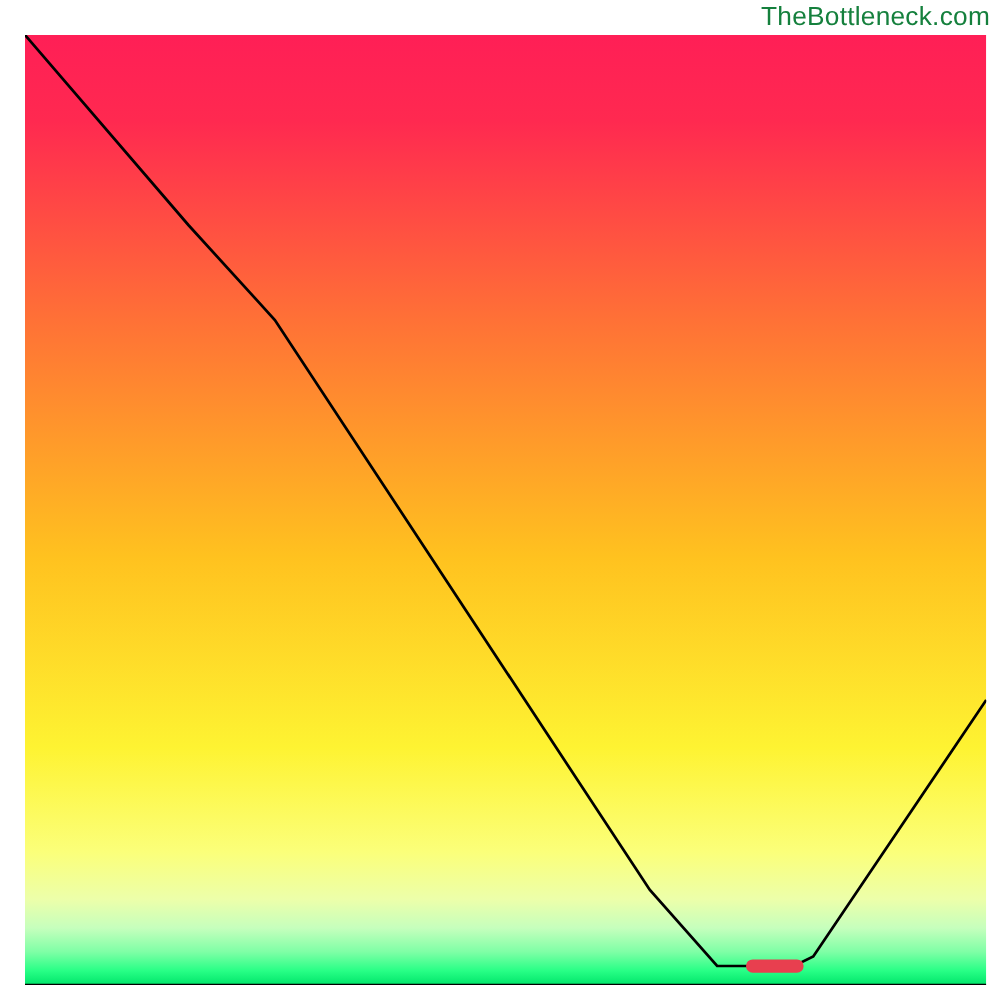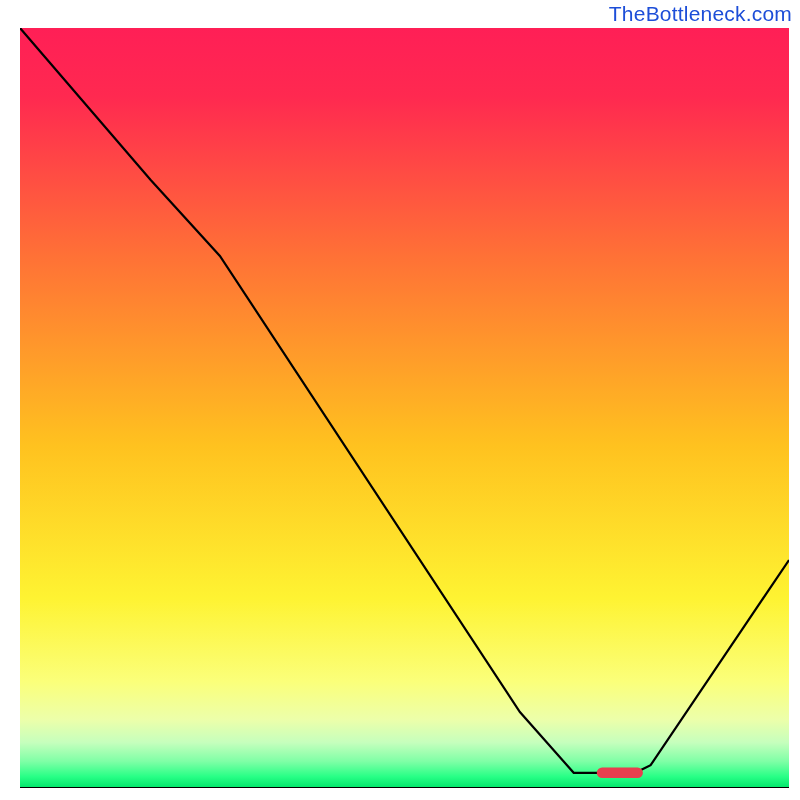--- a/index.html
+++ b/index.html
@@ -13,21 +13,21 @@
   }
   .stage {
     position: relative;
     width: 800px;
     height: 800px;
   }
   .watermark {
     position: absolute;
     top: 2px;
     right: 8px;
-    color: #1d4ed8;
+    color: #15803d;
     font-size: 21px;
     font-weight: 500;
     letter-spacing: 0.2px;
   }
   .plot {
     position: absolute;
     left: 20px;
     top: 28px;
     width: 769px;
     height: 760px;

